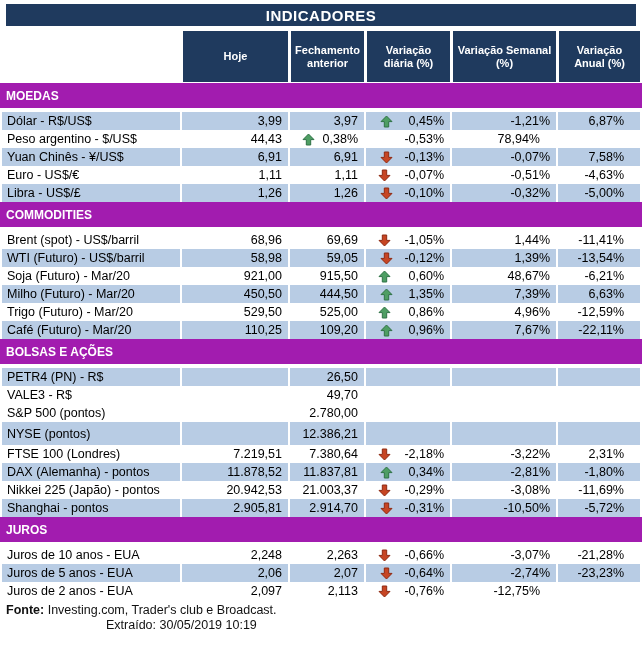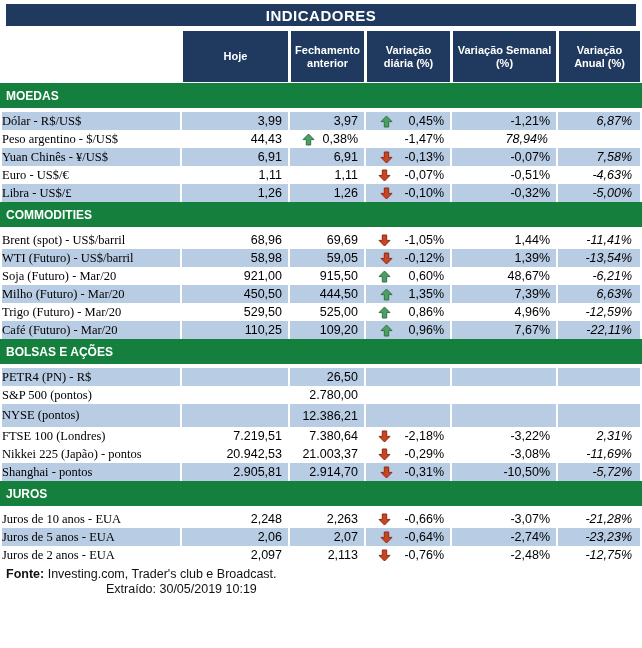--- a/index.html
+++ b/index.html
@@ -43,43 +43,43 @@
     line-height: 13px;
     display: flex; align-items: center; justify-content: center;
     text-align: center;
     padding: 2px 3px;
   }
   .header-row .spacer { background: transparent; border: none; }
 
   
   .section-bar {
     height: 25px;
-    background: #15803d;
+    background: #a21caf;
     color: #fff;
     font-weight: bold;
     font-size: 12px;
     display: flex; align-items: center;
     padding-left: 6px;
     margin-left: -2px;
     width: 642px;
   }
   .rows { padding: 4px 0 0 0; }
 
   
   .row { height: 18px; }
   .row.tall { height: 23px; }
   .row .cell {
     font-size: 12.5px;
     display: flex; align-items: center;
     height: 100%;
     overflow: visible;
   }
-  .row .label { white-space: nowrap; font-family: Liberation Serif, serif; }
+  .row .label { padding-left: 5px; white-space: nowrap; }
   .row .num  { justify-content: flex-end; padding-right: 6px; }
-  .row .anual { padding-right: 8px; font-style: italic; }
+  .row .anual { padding-right: 16px; }
   .row .diaria { justify-content: space-between; padding: 0 6px 0 14px; align-items: center; }
   .row.shaded .cell {
     background: #B8CCE4;
     border-left: 2px solid #fff;
   }
   .row.shaded .cell.label { border-left: none; }
 
   .arrow { display: flex; align-items: center; width: 13px; height: 13px; }
   .arrow svg { width: 13px; height: 13px; display: block; }
 
@@ -126,21 +126,21 @@
           <div class="cell label">Peso argentino - $/US$</div>
           <div class="cell num">44,43</div>
           <div class="cell diaria">
             <div class="arrow">
               <svg viewBox="0 0 13 13">
                 <path d="M6.5 1 L12 6.6 H8.7 V12 H4.3 V6.6 H1 Z" fill="#4E9E63" stroke="#2F7246" stroke-width="1" stroke-linejoin="round"></path>
               </svg>
             </div>
             <div class="">0,38%</div>
           </div>
-          <div class="cell num">-1,47%</div>
+          <div class="cell num">-0,53%</div>
           <div class="cell num anual">78,94%</div>
         </div>
         <div class="grid row shaded">
           <div class="cell label">Yuan Chinês - ¥/US$</div>
           <div class="cell num">6,91</div>
           <div class="cell num">6,91</div>
           <div class="cell diaria">
             <div class="arrow">
               <svg viewBox="0 0 13 13">
                 <path d="M6.5 12 L1 6.4 H4.3 V1 H8.7 V6.4 H12 Z" fill="#C74523" stroke="#8E2A12" stroke-width="1" stroke-linejoin="round"></path>
@@ -282,20 +282,31 @@
           <div class="cell num"></div>
           <div class="cell num">26,50</div>
           <div class="cell diaria">
             <div class="arrow"></div>
             <div class=""></div>
           </div>
           <div class="cell num"></div>
           <div class="cell num anual"></div>
         </div>
         <div class="grid row">
+          <div class="cell label">VALE3 - R$</div>
+          <div class="cell num"></div>
+          <div class="cell num">49,70</div>
+          <div class="cell diaria">
+            <div class="arrow"></div>
+            <div class=""></div>
+          </div>
+          <div class="cell num"></div>
+          <div class="cell num anual"></div>
+        </div>
+        <div class="grid row">
           <div class="cell label">S&amp;P 500 (pontos)</div>
           <div class="cell num"></div>
           <div class="cell num">2.780,00</div>
           <div class="cell diaria">
             <div class="arrow"></div>
             <div class=""></div>
           </div>
           <div class="cell num"></div>
           <div class="cell num anual"></div>
         </div>
@@ -318,20 +329,35 @@
             <div class="arrow">
               <svg viewBox="0 0 13 13">
                 <path d="M6.5 12 L1 6.4 H4.3 V1 H8.7 V6.4 H12 Z" fill="#C74523" stroke="#8E2A12" stroke-width="1" stroke-linejoin="round"></path>
               </svg>
             </div>
             <div class="">-2,18%</div>
           </div>
           <div class="cell num">-3,22%</div>
           <div class="cell num anual">2,31%</div>
         </div>
+        <div class="grid row shaded">
+          <div class="cell label">DAX (Alemanha) - pontos</div>
+          <div class="cell num">11.878,52</div>
+          <div class="cell num">11.837,81</div>
+          <div class="cell diaria">
+            <div class="arrow">
+              <svg viewBox="0 0 13 13">
+                <path d="M6.5 1 L12 6.6 H8.7 V12 H4.3 V6.6 H1 Z" fill="#4E9E63" stroke="#2F7246" stroke-width="1" stroke-linejoin="round"></path>
+              </svg>
+            </div>
+            <div class="">0,34%</div>
+          </div>
+          <div class="cell num">-2,81%</div>
+          <div class="cell num anual">-1,80%</div>
+        </div>
         <div class="grid row">
           <div class="cell label">Nikkei 225 (Japão) - pontos</div>
           <div class="cell num">20.942,53</div>
           <div class="cell num">21.003,37</div>
           <div class="cell diaria">
             <div class="arrow">
               <svg viewBox="0 0 13 13">
                 <path d="M6.5 12 L1 6.4 H4.3 V1 H8.7 V6.4 H12 Z" fill="#C74523" stroke="#8E2A12" stroke-width="1" stroke-linejoin="round"></path>
               </svg>
             </div>
@@ -393,21 +419,20 @@
           <div class="cell num">2,097</div>
           <div class="cell num">2,113</div>
           <div class="cell diaria">
             <div class="arrow">
               <svg viewBox="0 0 13 13">
                 <path d="M6.5 12 L1 6.4 H4.3 V1 H8.7 V6.4 H12 Z" fill="#C74523" stroke="#8E2A12" stroke-width="1" stroke-linejoin="round"></path>
               </svg>
             </div>
             <div class="">-0,76%</div>
           </div>
-          <div class="cell num">-2,48%</div>
           <div class="cell num anual">-12,75%</div>
         </div>
       </div>
     </div>
 
   <div class="footer">
     <div class="fonte-line">
       <span class="bold">Fonte:</span><span> Investing.com, Trader's club e Broadcast.</span>
     </div>
     <div class="extraido-line">Extraído: 30/05/2019 10:19</div>

